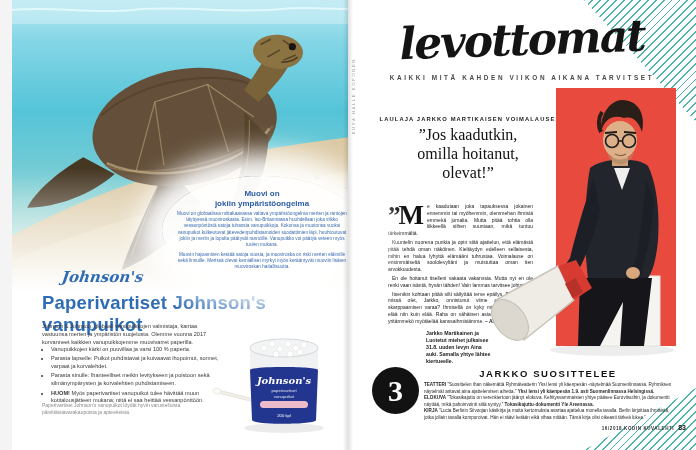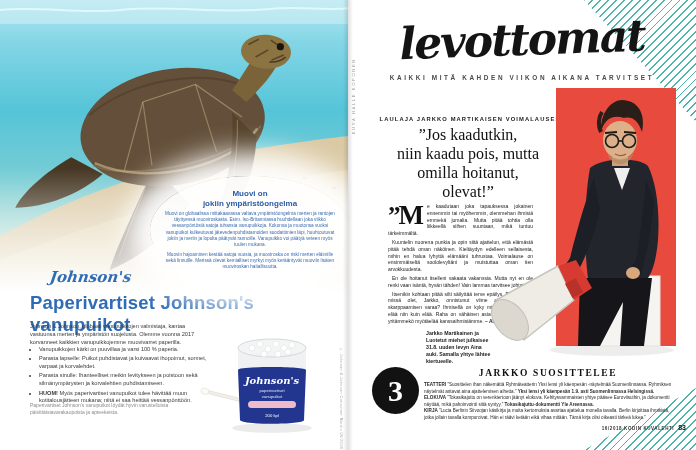--- a/index.html
+++ b/index.html
@@ -1,19 +1,19 @@
 <!DOCTYPE html>
 <html><head>
 <meta charset="utf-8">
 <style>
   html,body{margin:0;padding:0;}
   body{width:696px;height:450px;position:relative;overflow:hidden;background:#f4f4f4;
        font-family:"Liberation Sans",sans-serif;color:#222;}
   .page{position:absolute;top:0;height:450px;width:348px;background:#fff;}
-  #page-left{left:0;}
+  #page-left{left:12px;}
   #page-right{left:348px;}
   .gutter{position:absolute;left:343px;top:0;width:10px;height:450px;z-index:40;
       background:linear-gradient(90deg,rgba(0,0,0,0) 0%,rgba(0,0,0,0.12) 50%,rgba(0,0,0,0) 100%);}
 
   
   .turtle-photo{position:absolute;left:0;top:0;width:348px;height:292px;}
   .eco-bubble{position:absolute;left:150px;top:176px;width:200px;height:108px;z-index:5;
       background:rgba(255,255,255,0.97);border-radius:50%;
       box-shadow:0 0 26px 24px rgba(255,255,255,0.95);
       color:#2a5ca8;text-align:center;box-sizing:border-box;padding:13px 12px 0 12px;}
@@ -59,21 +59,21 @@
       font-family:"Liberation Serif",serif;font-weight:bold;color:#111;}
   .lead-in .qmark{font-size:25px;letter-spacing:-2px;}
   .lead-in .dcap{font-size:27px;}
   .photo-block{position:absolute;left:92px;top:88px;width:236px;height:274px;z-index:1;}
   .caption{position:absolute;left:78px;top:330px;width:66px;z-index:6;
       font-size:5.2px;font-weight:bold;line-height:1.35;color:#222;}
   .rec-number{position:absolute;left:24px;top:367px;width:47px;height:47px;z-index:2;
       border-radius:50%;background:#121212;color:#fff;display:flex;align-items:center;
       justify-content:center;font-family:"Liberation Serif",serif;font-weight:bold;font-size:30px;}
   .rec-title{position:absolute;left:74px;top:368px;width:252px;text-align:center;
-      font-size:9.5px;font-weight:bold;letter-spacing:1.6px;color:#111;font-family:Liberation Serif, serif;}
+      font-size:9.5px;font-weight:bold;letter-spacing:1.6px;color:#111;}
   .rec-body{position:absolute;left:76px;top:382px;width:248px;font-size:4.6px;
       line-height:1.42;color:#2a2a2a;}
   .rec-body p{margin:0;}
   .rp-footer{position:absolute;right:10px;top:424px;display:flex;align-items:baseline;
       gap:4px;z-index:3;}
   .rp-footer .issue{font-size:4.5px;font-weight:bold;letter-spacing:0.6px;color:#333;}
   .rp-footer .pagenum{font-size:7px;font-weight:bold;color:#111;}
 </style>
 </head>
 <body>
@@ -202,21 +202,20 @@
   <div class="stripes bottom"></div>
 
   <div class="rp-title">levottomat</div>
   <div class="rp-subtitle">KAIKKI MITÄ KAHDEN VIIKON AIKANA TARVITSET</div>
   <div class="photo-credit">KUVA HALLE KOPONEN</div>
 
   <div class="kicker">LAULAJA JARKKO MARTIKAISEN VOIMALAUSE:</div>
 
   <div class="pull-quote">
     <div>”Jos kaadutkin,</div>
-    <div>niin kaadu pois, mutta</div>
     <div>omilla hoitanut,</div>
     <div>olevat!”</div>
   </div>
 
   <div class="interview">
       <p><span class="lead-in"><span class="qmark">”</span><span class="dcap">M</span></span>e kaadutaan joka tapauksessa jokainen ennemmin tai myöhemmin, olemmehan ihmisiä emmekä jumalia. Mutta pitää tohtia olla liikkeellä siihen suuntaan, mikä tuntuu tärkeimmältä.</p>
       <p>Kuuntelin nuorena punkia ja opin siitä ajattelun, että elämästä pitää tehdä oman näköinen. Kieltäydyn edelleen sellaisesta, mihin en halua lyhyttä elämääni tuhrustaa. Voimalause on ensimmäiseltä soololevyltäni ja muistuttaa oman tien arvokkuudesta.</p>
       <p>En ole hoitanut itselleni vakaata vakanssia. Mutta nyt en ole renki vaan isäntä, hyvän tähden! Vain lammas tarvitsee johtajan.</p>
       <p>Itsenikin kohtaan pitää silti säilyttää terve epäilys. Pitää kysyä, missä olet, Jarkko, onnistunut viime aikoina. Olisiko skarppaamisen varaa? Ihmisellä on kyky miettiä, minkä takia elää niin kuin elää. Raha on vähäinen asia siihen verrattuna, yritämmekö myötäelää kanssaihmisiämme.<b> – ARJA KUITTINEN</b></p>
     </div>

